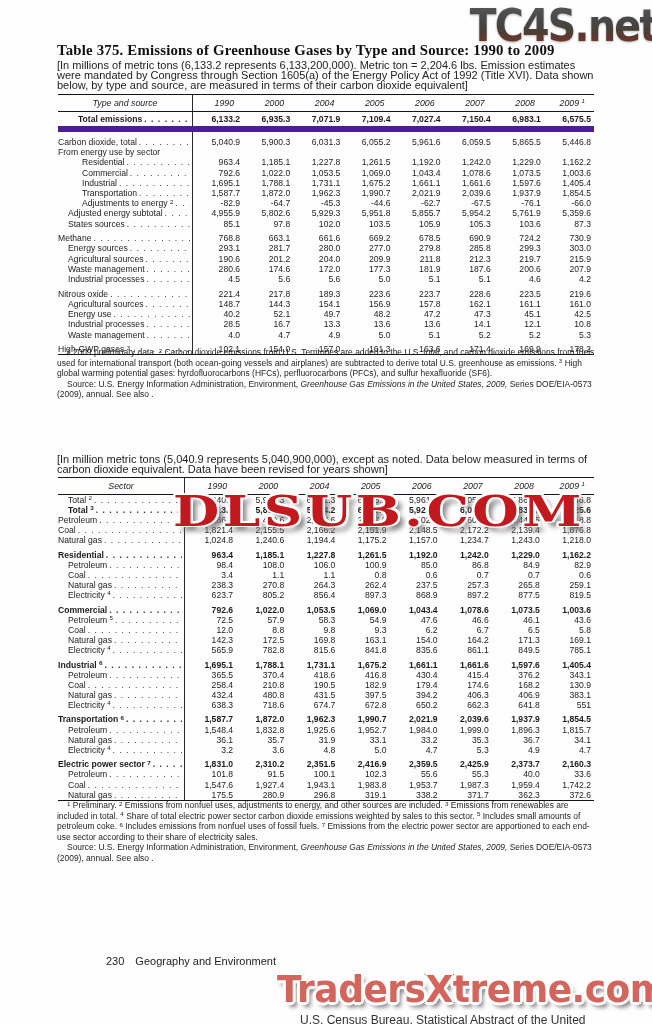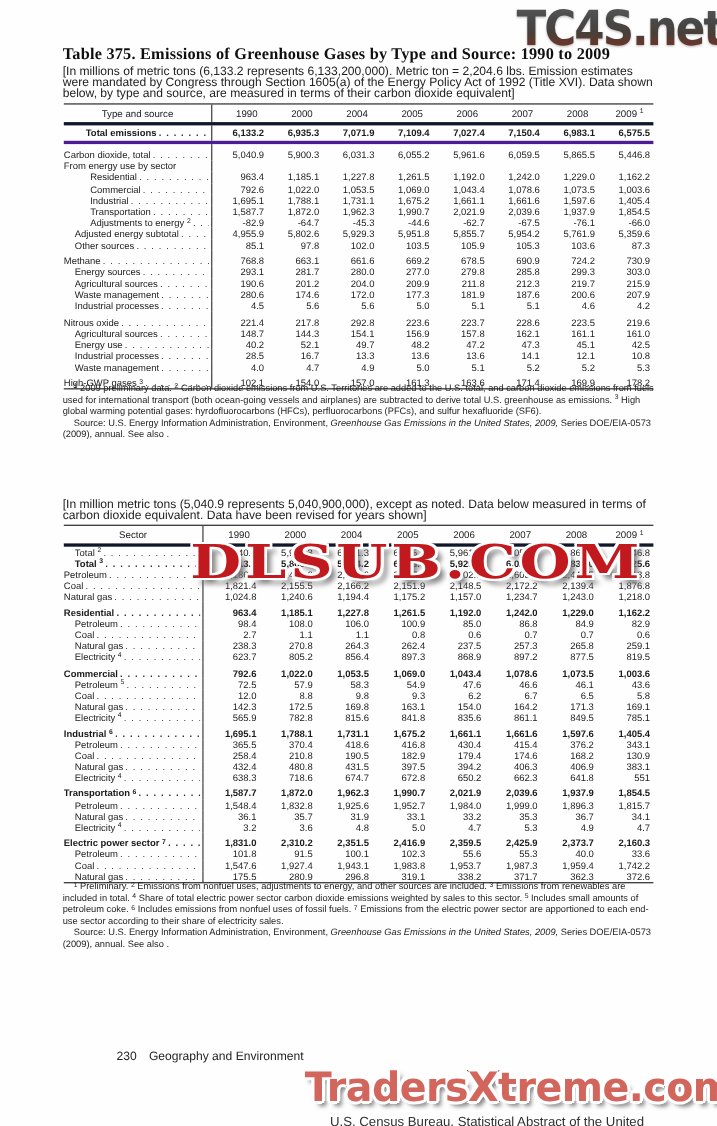--- a/index.html
+++ b/index.html
@@ -14,26 +14,26 @@
           border-bottom:1.7px solid #161616;font-size:8.6px;color:#1b1b1b;}
   .t375{--lw:135px;top:94px;line-height:10.2px;}
   .t376{--lw:127px;top:477px;line-height:10.1px;}
   .trow{display:flex;align-items:stretch;}
   .lbl{flex:0 0 var(--lw);width:var(--lw);box-sizing:border-box;border-right:1px solid #2a2a2a;
        display:flex;align-items:baseline;padding-right:2px;overflow:hidden;white-space:nowrap;}
   .lt{flex:0 0 auto;}
   .leader{flex:1 1 auto;overflow:hidden;white-space:nowrap;min-width:4px;margin-left:2px;color:#2e2e2e;}
   .leader::after{content:". . . . . . . . . . . . . . . . . . . . . . . . . . . . . . . . . . . .";letter-spacing:1px;}
   .val{flex:1 1 0;text-align:right;padding-right:3px;white-space:nowrap;}
-  .thead{border-bottom:3px solid #0f172a;}
+  .thead{border-bottom:1px solid #0f172a;font-style:italic;}
   .thead>*{padding-top:2.5px;padding-bottom:3px;font-size:8.8px;}
   .hl{justify-content:center;align-items:center;padding-right:0;}
   .yh{padding-right:9px;}
   .b{font-weight:bold;}
-  .rule{border-bottom:3px solid #4c1d95;}
+  .rule{border-bottom:6px solid #4c1d95;}
   .rule>*{padding-top:2px;padding-bottom:2.5px;}
   .gap>*{padding-top:4.5px;}
   .ind1{padding-left:10px;}
   .ind2{padding-left:20px;}
   .ind3{padding-left:24px;}
   sup{font-size:6.2px;position:relative;top:-2.5px;vertical-align:baseline;line-height:0;}
   
   .fnblock{position:absolute;left:57px;width:539px;font-size:8.45px;line-height:10.6px;color:#1d1d1d;}
   .fnblock p{margin:0;text-indent:10px;}
   
@@ -199,21 +199,21 @@
         <div class="val">5,802.6</div>
         <div class="val">5,929.3</div>
         <div class="val">5,951.8</div>
         <div class="val">5,855.7</div>
         <div class="val">5,954.2</div>
         <div class="val">5,761.9</div>
         <div class="val">5,359.6</div>
       </div>
       <div class="trow">
         <div class="lbl ind1">
-          <div class="lt">Other sources</div>
+          <div class="lt">States sources</div>
           <div class="leader"></div>
         </div>
         <div class="val">85.1</div>
         <div class="val">97.8</div>
         <div class="val">102.0</div>
         <div class="val">103.5</div>
         <div class="val">105.9</div>
         <div class="val">105.3</div>
         <div class="val">103.6</div>
         <div class="val">87.3</div>
@@ -288,21 +288,21 @@
         <div class="val">4.6</div>
         <div class="val">4.2</div>
       </div>
       <div class="trow gap">
         <div class="lbl ind0">
           <div class="lt">Nitrous oxide</div>
           <div class="leader"></div>
         </div>
         <div class="val">221.4</div>
         <div class="val">217.8</div>
-        <div class="val">292.8</div>
+        <div class="val">189.3</div>
         <div class="val">223.6</div>
         <div class="val">223.7</div>
         <div class="val">228.6</div>
         <div class="val">223.5</div>
         <div class="val">219.6</div>
       </div>
       <div class="trow">
         <div class="lbl ind1">
           <div class="lt">Agricultural sources</div>
           <div class="leader"></div>
@@ -487,21 +487,21 @@
         <div class="val">85.0</div>
         <div class="val">86.8</div>
         <div class="val">84.9</div>
         <div class="val">82.9</div>
       </div>
       <div class="trow">
         <div class="lbl ind1">
           <div class="lt">Coal</div>
           <div class="leader"></div>
         </div>
-        <div class="val">2.7</div>
+        <div class="val">3.4</div>
         <div class="val">1.1</div>
         <div class="val">1.1</div>
         <div class="val">0.8</div>
         <div class="val">0.6</div>
         <div class="val">0.7</div>
         <div class="val">0.7</div>
         <div class="val">0.6</div>
       </div>
       <div class="trow">
         <div class="lbl ind1">

